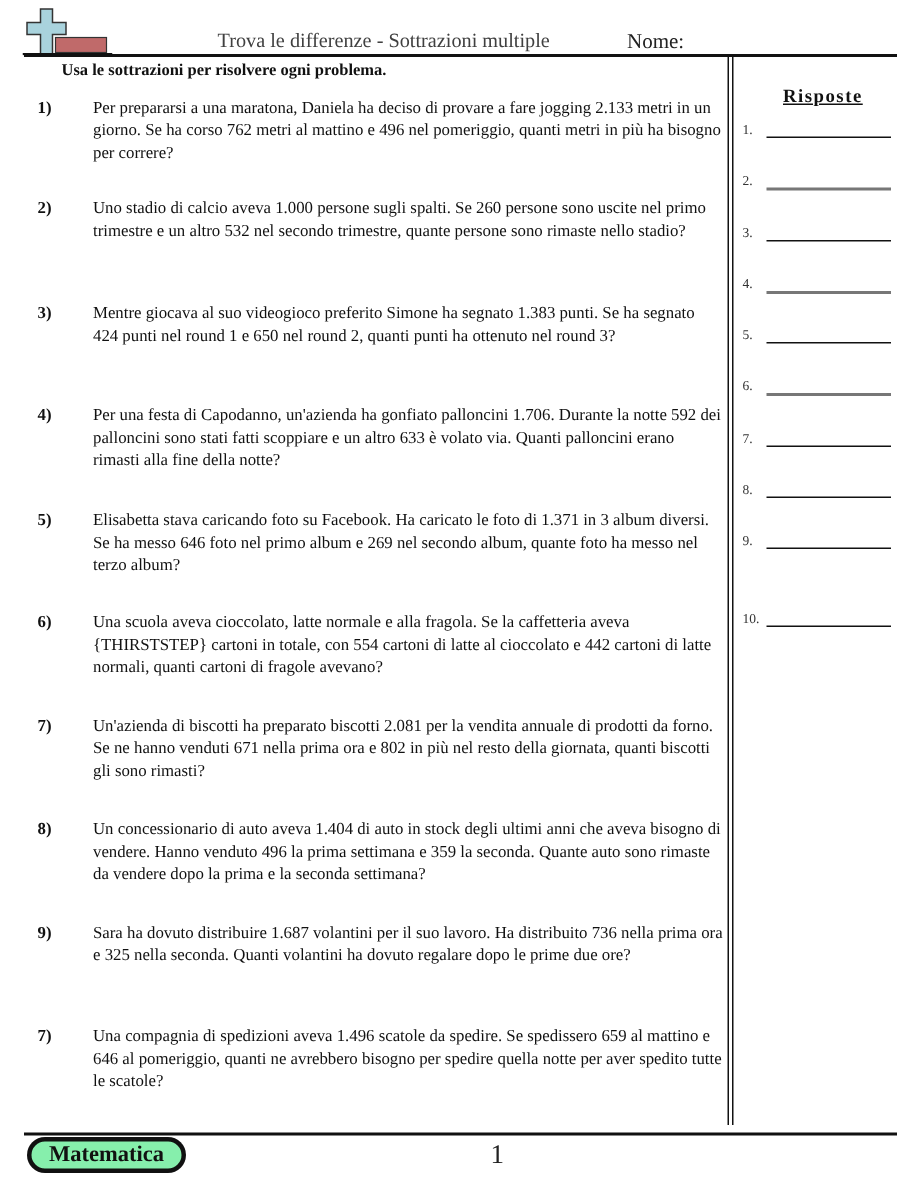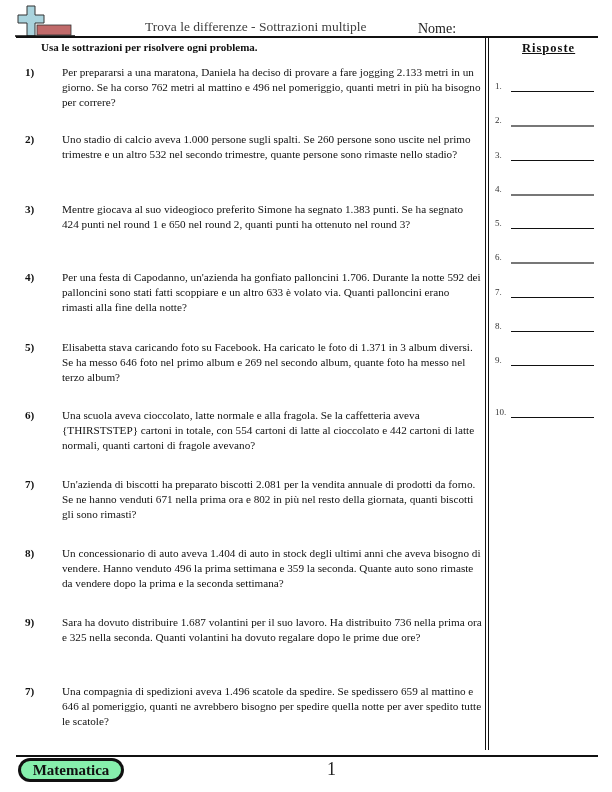--- a/index.html
+++ b/index.html
@@ -5,21 +5,21 @@
   html, body { margin: 0; padding: 0; background: #ffffff; }
   body { width: 612px; height: 792px; position: relative; overflow: hidden;
          font-family: "Liberation Serif", "DejaVu Serif", serif; color: #111; }
   .logo { position: absolute; left: 15px; top: 5px; width: 60px; height: 32px; }
   .title { position: absolute; left: 132px; top: 19px; font-size: 13.5px; color: #404040; white-space: nowrap; margin-left: 13px; }
   .nome { position: absolute; left: 418px; top: 21px; font-size: 14px; color: #222; }
   .top-rule { position: absolute; left: 16px; top: 36px; width: 582px; height: 2px; background: #111; }
   .vsep { position: absolute; left: 485px; top: 37px; width: 4px; height: 713px;
           border-left: 1.5px solid #111; border-right: 1.5px solid #111; box-sizing: border-box; }
   .instructions { position: absolute; left: 17px; top: 41px; font-size: 11px; font-weight: bold; margin-left: 24px; }
-  .risposte { position: absolute; left: 522px; top: 41px; font-size: 12.5px; font-weight: bold;
+  .risposte { position: absolute; left: 522px; top: 57px; font-size: 12.5px; font-weight: bold;
               text-decoration: underline; letter-spacing: 1px; }
   .problem { position: absolute; left: 17px; width: 465px; font-size: 11.2px; line-height: 15.2px; }
   .problem .num { position: absolute; left: 8px; top: 0; font-weight: bold; width: 26px; }
   .problem .text { position: absolute; left: 45px; top: 0; width: 420px; }
   .answer { position: absolute; left: 495px; width: 100px; height: 16px; }
   .answer .lbl { position: absolute; left: 0; top: 0; font-size: 9px; color: #333; }
   .answer .line { position: absolute; left: 16px; top: 10px; width: 83px; height: 1px; background: #111; }
   .answer.alt .line { height: 1.5px; background: #777; }
   .bottom-rule { position: absolute; left: 16px; top: 755px; width: 582px; height: 1.5px; background: #111; }
   .brand { position: absolute; left: 19px; top: 759px; width: 104px; height: 22px; border: 2px solid #111;

